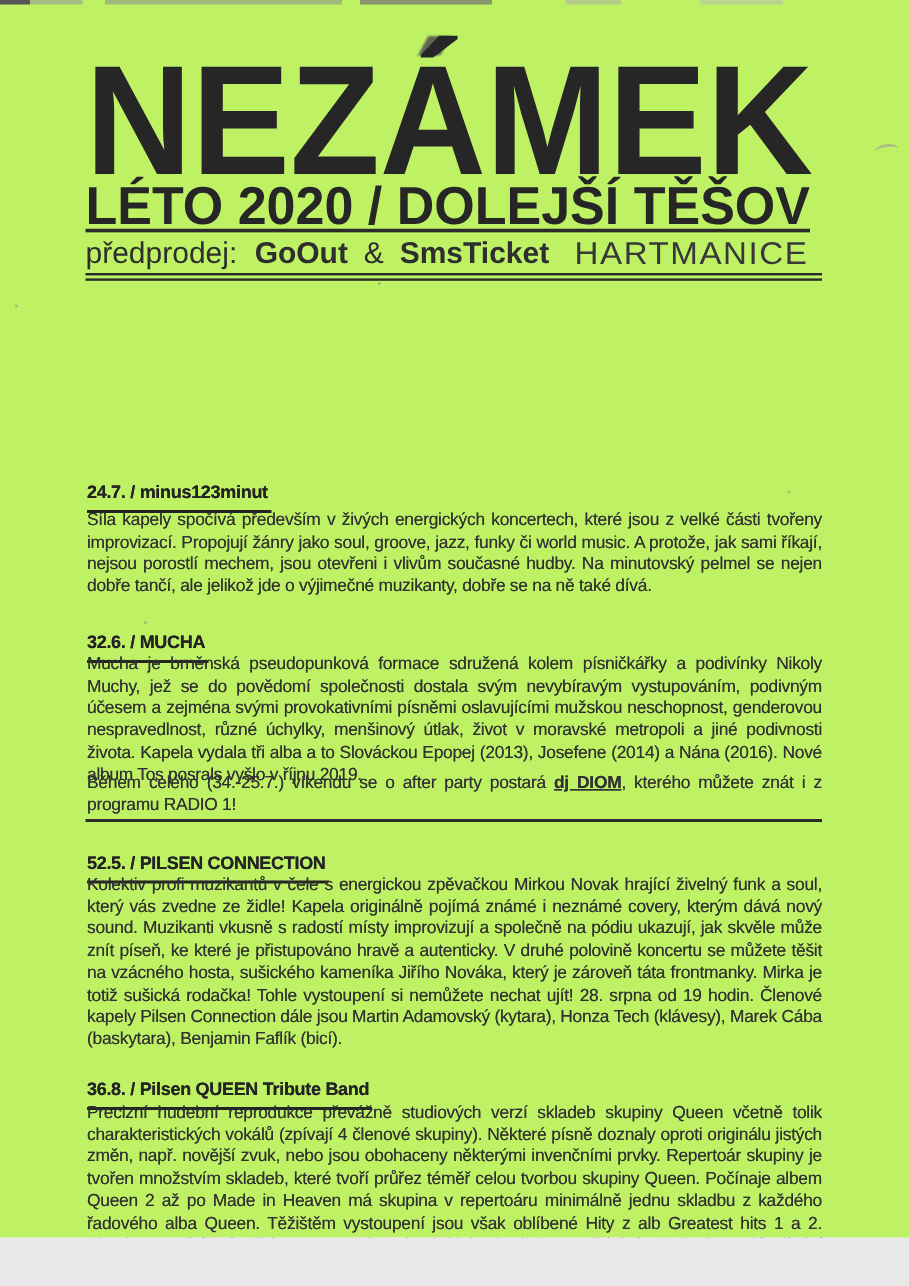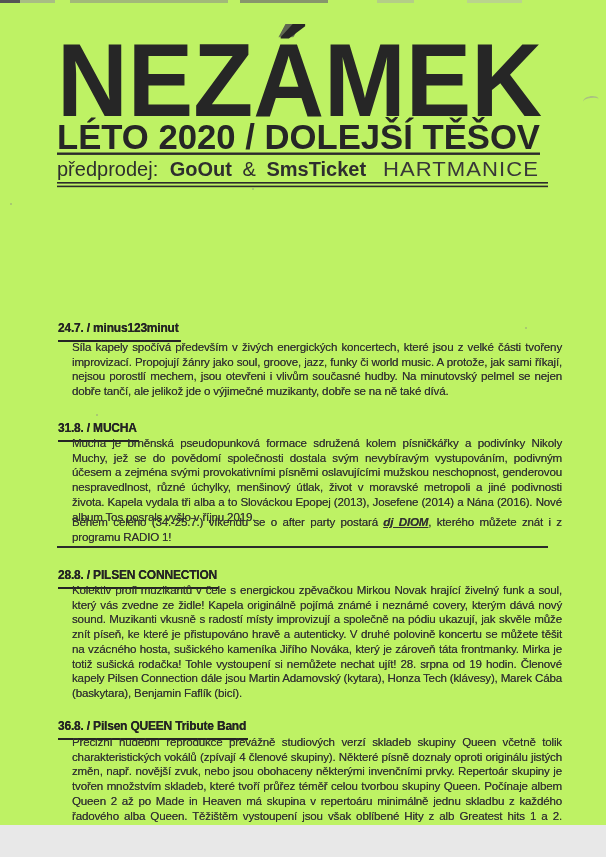--- a/index.html
+++ b/index.html
@@ -31,26 +31,26 @@
   .section-heading{
     position:absolute;left:58px;
     font-size:12px;font-weight:700;color:#242424;
     letter-spacing:-.2px;line-height:22px;white-space:nowrap;
     text-shadow:0 0 .4px #242424;
   }
   .section-heading .hd{
     display:inline-block;border-bottom:2.2px solid #242424;padding:0 2px 1.5px 0;
   }
   .body-par{
-    position:absolute;left:72px;width:490px;margin:0;
+    position:absolute;left:58px;width:490px;margin:0;
     font-size:11.6px;line-height:14.7px;color:#313131;
     text-align:justify;letter-spacing:-.18px;
     text-shadow:0 0 .35px rgba(49,49,49,.75);
   }
-  .dj{font-weight:700;text-decoration:underline;font-style:italic;}
+  .dj{font-weight:700;text-decoration:underline;}
 </style>
 </head>
 <body>
 
 <div class="page">
 
   <div class="topbar-seg" style="left:0;width:20px;background:#555;"></div>
   <div class="topbar-seg" style="left:20px;width:35px;background:#999;opacity:.6;"></div>
   <div class="topbar-seg" style="left:70px;width:158px;background:#8a8a8a;opacity:.55;"></div>
   <div class="topbar-seg" style="left:240px;width:88px;background:#6f6f6f;opacity:.7;"></div>
@@ -77,30 +77,30 @@
     <rect x="57" y="182" width="491" height="1.6" fill="#2b2b2b"></rect>
     <rect x="57" y="185.6" width="491" height="1.6" fill="#2b2b2b"></rect>
   </svg>
 
   <h2 class="section-heading" style="top:307px;">
     <span class="hd">24.7. / minus123minut</span>
   </h2>
   <p class="body-par" style="top:340px;">Síla kapely spočívá především v živých energických koncertech, které jsou z velké části tvořeny improvizací. Propojují žánry jako soul, groove, jazz, funky či world music. A protože, jak sami říkají, nejsou porostlí mechem, jsou otevřeni i vlivům současné hudby. Na minutovský pelmel se nejen dobře tančí, ale jelikož jde o výjimečné muzikanty, dobře se na ně také dívá.</p>
 
   <h2 class="section-heading" style="top:407px;">
-    <span class="hd">31.8. / MUCHA</span>
+    <span class="hd">32.6. / MUCHA</span>
   </h2>
   <p class="body-par" style="top:436px;">Mucha je brněnská pseudopunková formace sdružená kolem písničkářky a podivínky Nikoly Muchy, jež se do povědomí společnosti dostala svým nevybíravým vystupováním, podivným účesem a zejména svými provokativními písněmi oslavujícími mužskou neschopnost, genderovou nespravedlnost, různé úchylky, menšinový útlak, život v moravské metropoli a jiné podivnosti života. Kapela vydala tři alba a to Slováckou Epopej (2013), Josefene (2014) a Nána (2016). Nové album Tos posrals vyšlo v říjnu 2019.</p>
 
   <p class="body-par" style="top:515px;"><span>Během celého (34.-25.7.) víkendu se o after party postará </span><span class="dj">dj DIOM</span><span>, kterého můžete znát i z programu RADIO 1!</span></p>
 
   <div class="rule" style="top:546px;height:1.8px;"></div>
 
   <h2 class="section-heading" style="top:554px;">
-    <span class="hd">28.8. / PILSEN CONNECTION</span>
+    <span class="hd">52.5. / PILSEN CONNECTION</span>
   </h2>
   <p class="body-par" style="top:583px;">Kolektiv profi muzikantů v čele s energickou zpěvačkou Mirkou Novak hrající živelný funk a soul, který vás zvedne ze židle! Kapela originálně pojímá známé i neznámé covery, kterým dává nový sound. Muzikanti vkusně s radostí místy improvizují a společně na pódiu ukazují, jak skvěle může znít píseň, ke které je přistupováno hravě a autenticky. V druhé polovině koncertu se můžete těšit na vzácného hosta, sušického kameníka Jiřího Nováka, který je zároveň táta frontmanky. Mirka je totiž sušická rodačka! Tohle vystoupení si nemůžete nechat ujít! 28. srpna od 19 hodin. Členové kapely Pilsen Connection dále jsou Martin Adamovský (kytara), Honza Tech (klávesy), Marek Cába (baskytara), Benjamin Faflík (bicí).</p>
 
   <h2 class="section-heading" style="top:705px;">
     <span class="hd">36.8. / Pilsen QUEEN Tribute Band</span>
   </h2>
   <p class="body-par" style="top:735px;">Precizní hudební reprodukce převážně studiových verzí skladeb skupiny Queen včetně tolik charakteristických vokálů (zpívají 4 členové skupiny). Některé písně doznaly oproti originálu jistých změn, např. novější zvuk, nebo jsou obohaceny některými invenčními prvky. Repertoár skupiny je tvořen množstvím skladeb, které tvoří průřez téměř celou tvorbou skupiny Queen. Počínaje albem Queen 2 až po Made in Heaven má skupina v repertoáru minimálně jednu skladbu z každého řadového alba Queen. Těžištěm vystoupení jsou však oblíbené Hity z alb Greatest hits 1 a 2. Skupina s velkým úspěchem vystupuje nejen v klubech ale i na velkých festivalech v celé střední Evropě.</p>
 
   <div class="rule" style="top:842px;height:1.4px;"></div>
   <div class="rule" style="top:845.6px;height:1.4px;"></div>

